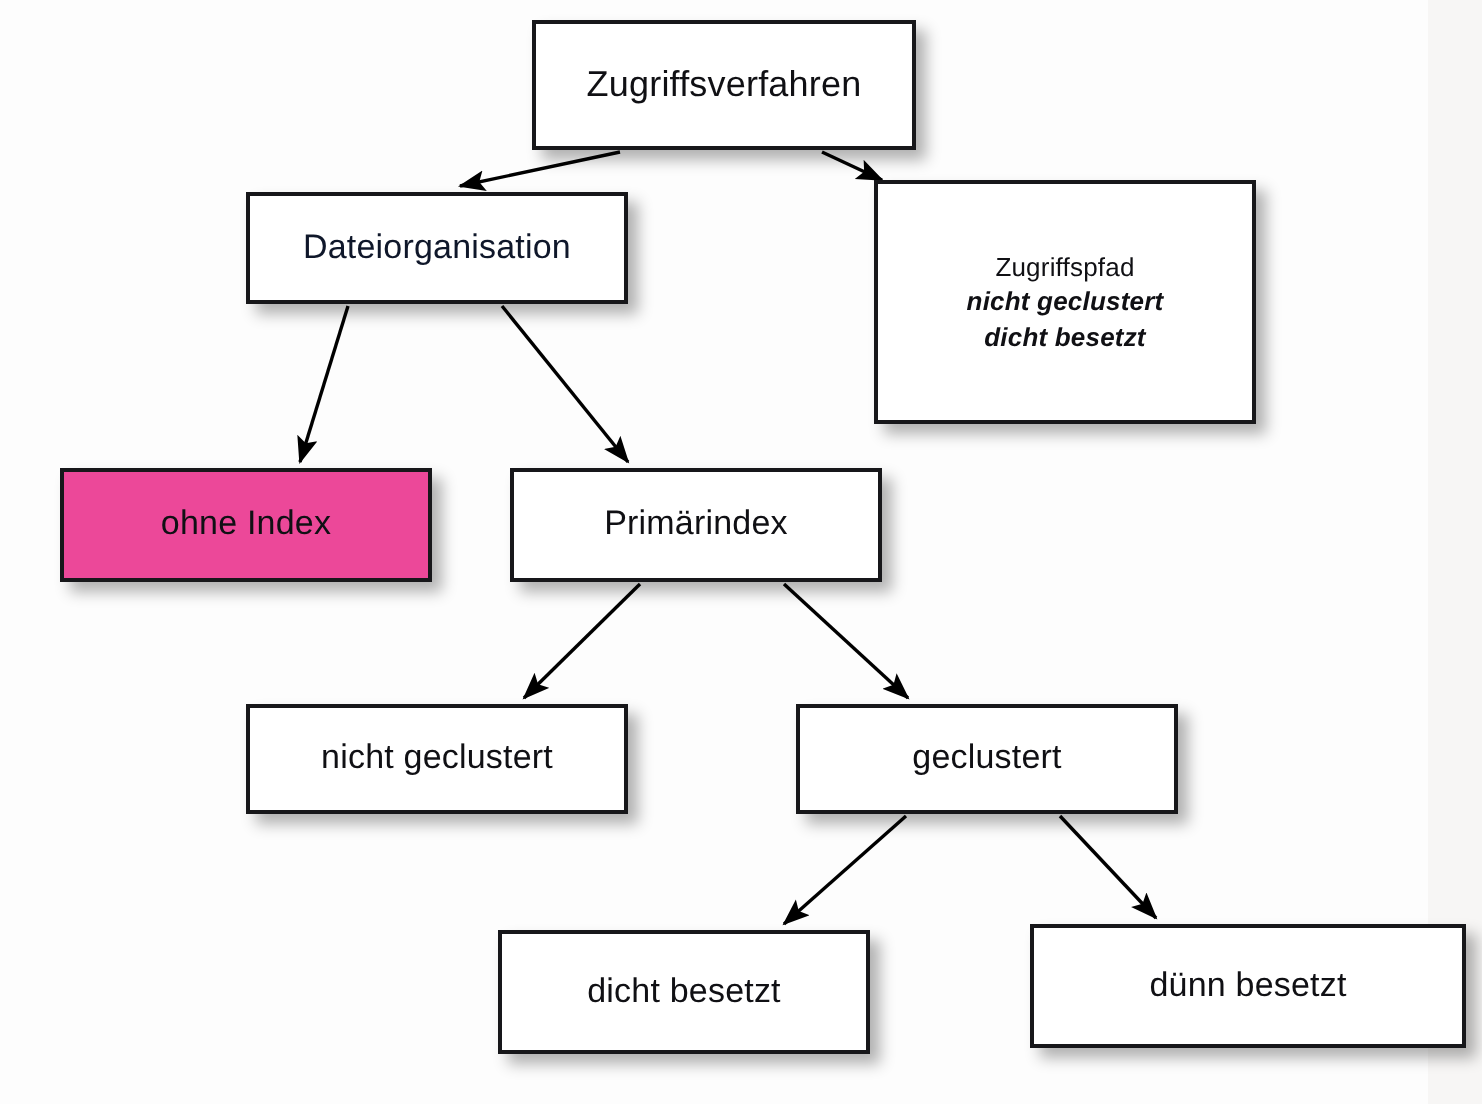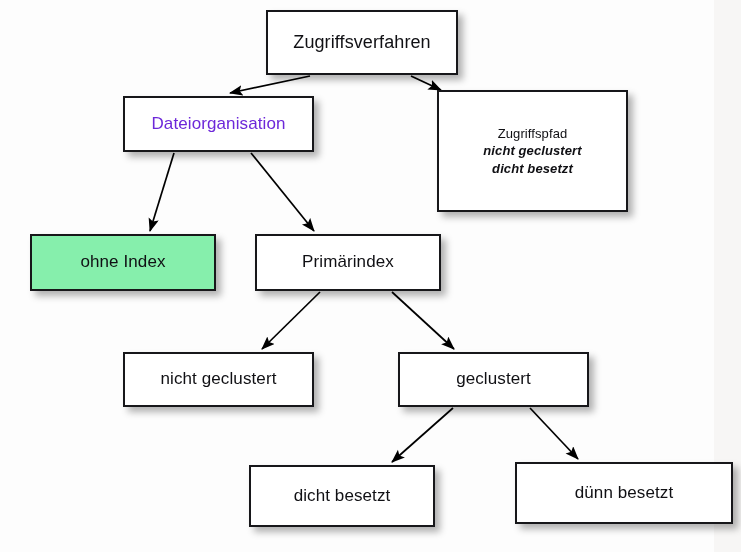--- a/index.html
+++ b/index.html
@@ -79,33 +79,33 @@
         <line x1="530" y1="408" x2="578" y2="459" marker-end="url(#arrowhead)" stroke="#000000"></line>
       </g>
   </svg>
 
   <div id="node-layer">
       <div class="node" style="left: 266px; top: 10px; width: 192px; height: 65px; font-size: 18px; background: rgb(255, 255, 255); border-color: rgb(23, 23, 26); color: rgb(16, 16, 20);">
         <div class="lines">
           <span class="ln">Zugriffsverfahren</span>
         </div>
       </div>
-      <div class="node" style="left: 123px; top: 96px; width: 191px; height: 56px; font-size: 17px; background: rgb(255, 255, 255); border-color: rgb(23, 23, 26); color: #6d28d9;">
+      <div class="node" style="left: 123px; top: 96px; width: 191px; height: 56px; font-size: 17px; background: rgb(255, 255, 255); border-color: rgb(23, 23, 26); color: #0f172a;">
         <div class="lines">
           <span class="ln">Dateiorganisation</span>
         </div>
       </div>
       <div class="node" style="left: 437px; top: 90px; width: 191px; height: 122px; font-size: 13px; background: rgb(255, 255, 255); border-color: rgb(23, 23, 26); color: rgb(16, 16, 20);">
         <div class="lines">
           <span class="ln">Zugriffspfad</span>
           <span class="ln italic">nicht geclustert</span>
           <span class="ln italic">dicht besetzt</span>
         </div>
       </div>
-      <div class="node" style="left: 30px; top: 234px; width: 186px; height: 57px; font-size: 17px; background: #86efac; border-color: rgb(23, 23, 26); color: rgb(16, 16, 20);">
+      <div class="node" style="left: 30px; top: 234px; width: 186px; height: 57px; font-size: 17px; background: #ec4899; border-color: rgb(23, 23, 26); color: rgb(16, 16, 20);">
         <div class="lines">
           <span class="ln">ohne Index</span>
         </div>
       </div>
       <div class="node" style="left: 255px; top: 234px; width: 186px; height: 57px; font-size: 17px; background: rgb(255, 255, 255); border-color: rgb(23, 23, 26); color: rgb(16, 16, 20);">
         <div class="lines">
           <span class="ln">Primärindex</span>
         </div>
       </div>
       <div class="node" style="left: 123px; top: 352px; width: 191px; height: 55px; font-size: 17px; background: rgb(255, 255, 255); border-color: rgb(23, 23, 26); color: rgb(16, 16, 20);">

